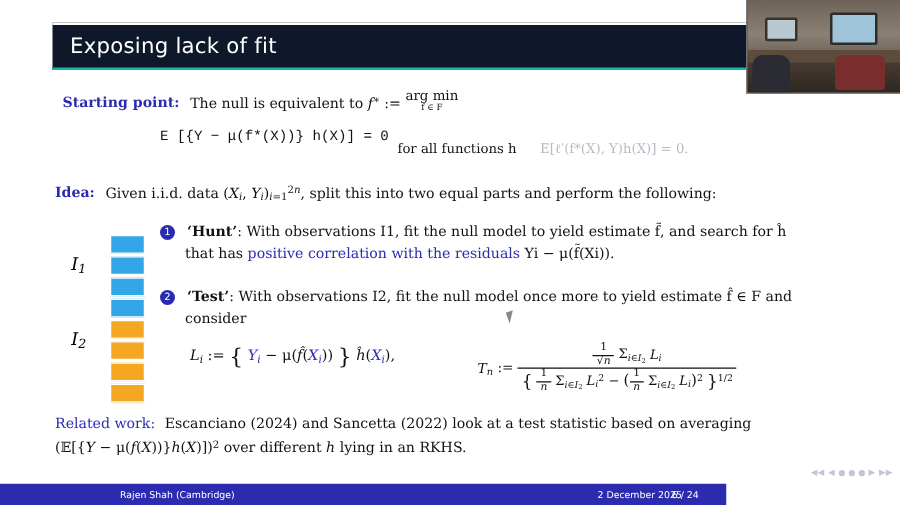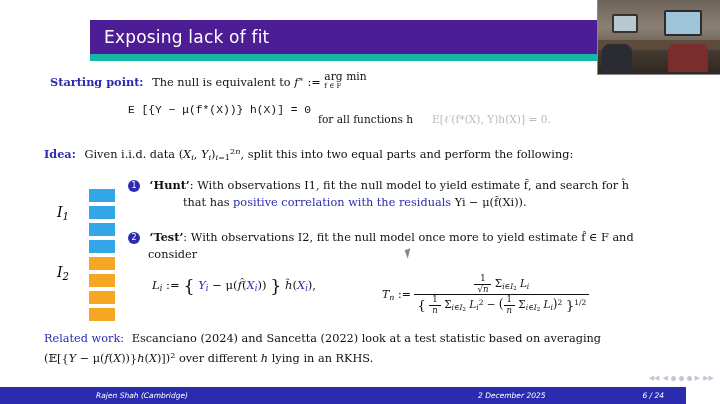--- a/index.html
+++ b/index.html
@@ -20,26 +20,25 @@
     background: #ffffff;
   }
 
   
   .title-bar {
     position: absolute;
     left: 42px;
     top: 18px;
     width: 556px;
     height: 34px;
-    background: #4c1d95;
+    background: #0f172a;
     border-top: 2px solid #ffffff;
-    border-bottom: 7px solid #14b8a6;
+    border-bottom: 2px solid #14b8a6;
     display: flex;
     align-items: center;
-    margin-left: 48px;
   }
   .title-bar .title-text {
     color: #ffffff;
     font-size: 17px;
     padding-left: 14px;
     letter-spacing: 0.2px;
     font-family: "DejaVu Sans", sans-serif;
     font-weight: 400;
   }
 
@@ -190,29 +189,28 @@
     width: 5px; height: 5px;
     border-radius: 50%;
     background: #8a8ab5;
   }
   .navdots .tri { font-size: 7px; color: #8a8ab5; }
 
   
   .footer {
     position: absolute;
     left: 0; bottom: 0;
-    width: 686px;
+    width: 581px;
     height: 17px;
     background: #2b2bb0;
     color: #ffffff;
     font-size: 7.5px;
     font-family: "DejaVu Sans", sans-serif;
     display: flex;
     align-items: center;
-    font-style: italic;
   }
   .footer .f-left { position: absolute; left: 96px; }
   .footer .f-mid { position: absolute; left: 50%; transform: translateX(-50%); }
   .footer .f-date { position: absolute; left: 478px; }
   .footer .f-page { position: absolute; right: 22px; margin-left: 37px; }
 </style>
 </head>
 <body>
 
 <div class="slide">
@@ -229,40 +227,40 @@
     <div class="wc-desk"></div>
     <div class="wc-chair"></div>
     <div class="wc-person"></div>
   </div>
 
   <div class="body">
 
     <div class="line" style="left:50px; top:12px;">
       <span class="blue bold">Starting point:</span>
       <span style="margin-left:5px;">The null is equivalent to <span class="math">f</span><span class="sup">∗</span> :=</span>
-      <span style="display:inline-block; vertical-align:-2px; line-height:1.0;">
+      <span style="display:inline-block; text-align:center; vertical-align:-2px; line-height:1.0;">
         <span style="display:block; font-size:0.95em;">arg min</span>
         <span style="display:block; font-size:0.62em;">f ∈ F</span>
       </span>
     </div>
 
     <div class="line" style="left:128px; top:44px;font-family:Liberation Mono, monospace;">E [{Y − μ(f*(X))} h(X)] = 0</div>
     <div class="line" style="left:318px; top:53px; font-size:10.6px;">for all functions h</div>
     <div class="line grey" style="left:432px; top:53px; font-size:10.6px;">E[ℓ′(f*(X), Y)h(X)] = 0.</div>
 
     <div class="line" style="left:44px; top:86px;">
       <span class="blue bold">Idea:</span>
       <span style="margin-left:5px;">Given i.i.d. data (<span class="math">X<span class="sub">i</span></span>, <span class="math">Y<span class="sub">i</span></span>)<span class="sub"><span class="math">i</span>=1</span><span class="sup">2<span class="math">n</span></span>, split this into two equal parts and perform the following:</span>
     </div>
 
     <div class="line" style="left:128px; top:118px;">
       <span class="bullet-num">1</span>
       <span class="bold">‘Hunt’</span><span>: With observations I1, fit the null model to yield estimate f̃, and search for ĥ</span>
     </div>
-    <div class="line" style="left:148px; top:136px;margin-left:35px;">
+    <div class="line" style="left:148px; top:136px;">
       <span>that has </span><span class="blue">positive correlation with the residuals</span><span> Yi − μ(f̃(Xi)).</span>
     </div>
 
     <div class="line" style="left:128px; top:170px;">
       <span class="bullet-num">2</span>
       <span class="bold">‘Test’</span><span>: With observations I2, fit the null model once more to yield estimate f̂ ∈ F and</span>
     </div>
     <div class="line" style="left:148px; top:188px;text-align:center;">consider</div>
 
     <div class="line" style="left:152px; top:216px; font-size:11.6px;">

